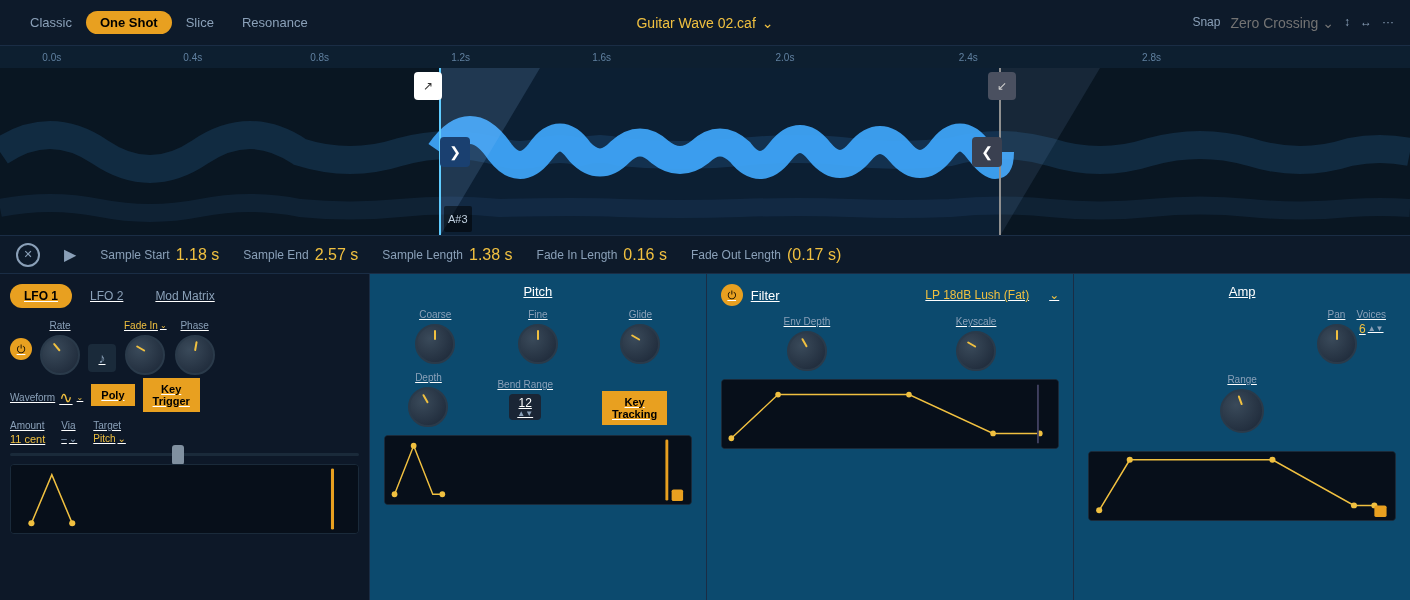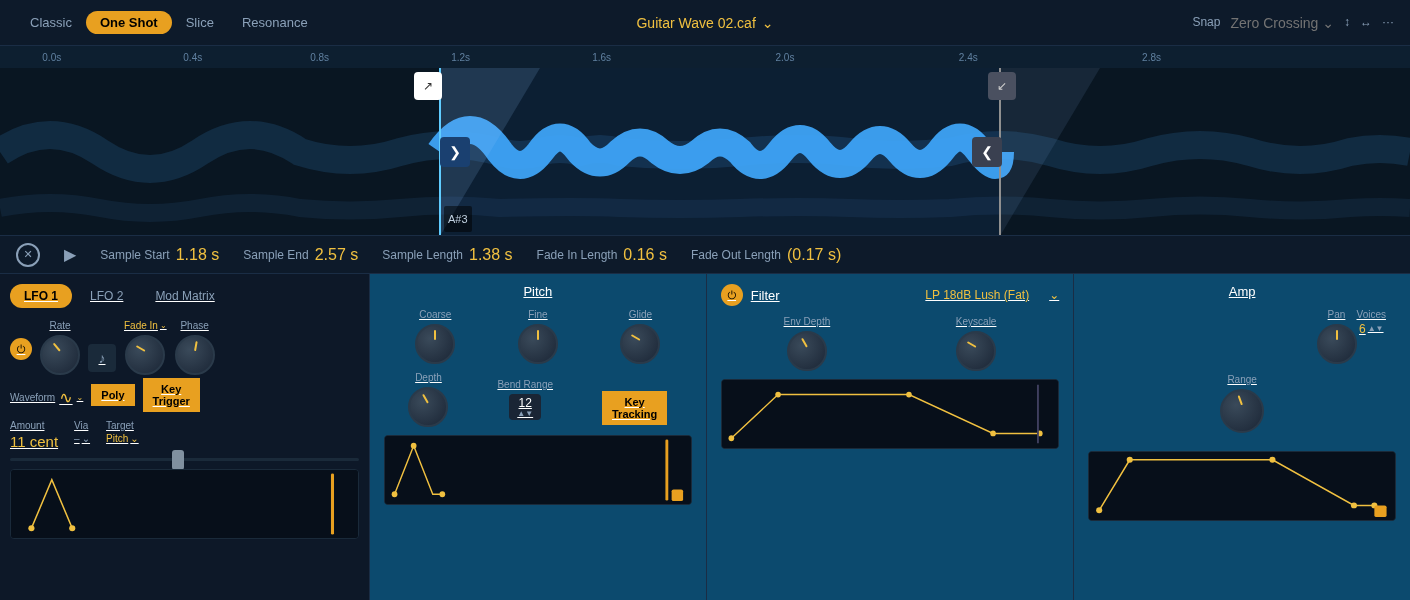--- a/index.html
+++ b/index.html
@@ -311,21 +311,21 @@
       gap: 16px;
       margin-top: 8px;
       align-items: flex-start;
     }
     .amount-group {
       display: flex;
       flex-direction: column;
       gap: 2px;
     }
     .amount-label { font-size: 10px; color: #8aa0b8; }
-    .amount-value { font-size: 15px; color: #f0c040; }
+    .amount-value { font-size: 11px; color: #f0c040; }
     .via-group { display: flex; flex-direction: column; gap: 2px; }
     .target-group { display: flex; flex-direction: column; gap: 2px; }
     .small-dd {
       font-size: 10px;
       color: #8aa0b8;
       display: flex;
       align-items: center;
       gap: 2px;
     }
     .small-dd.yellow { color: #f0c040; }

